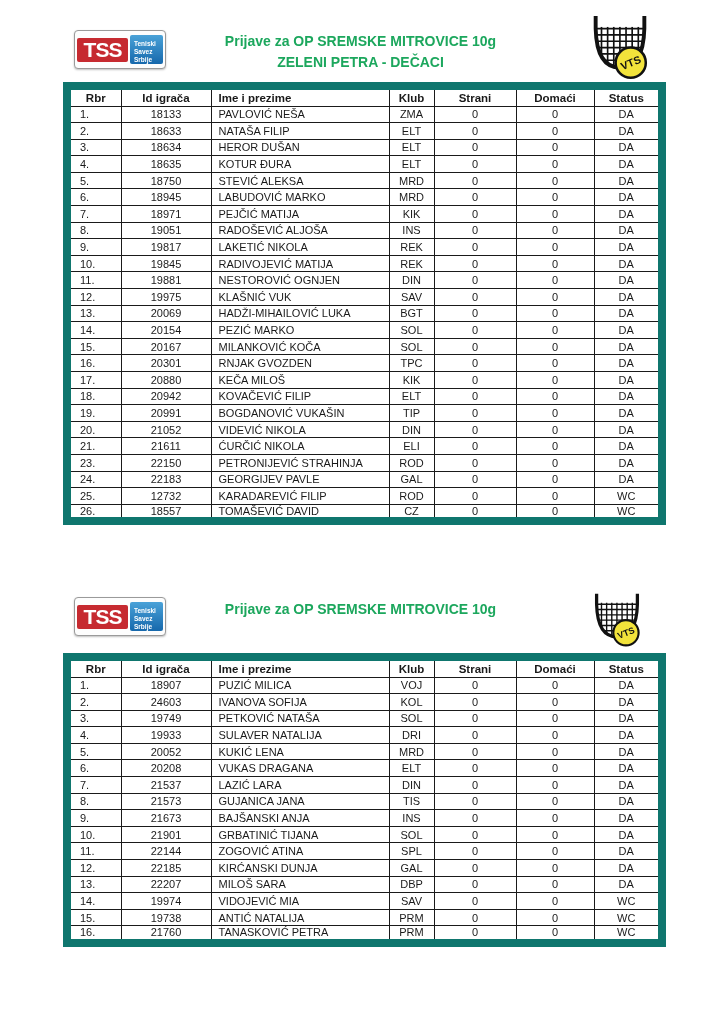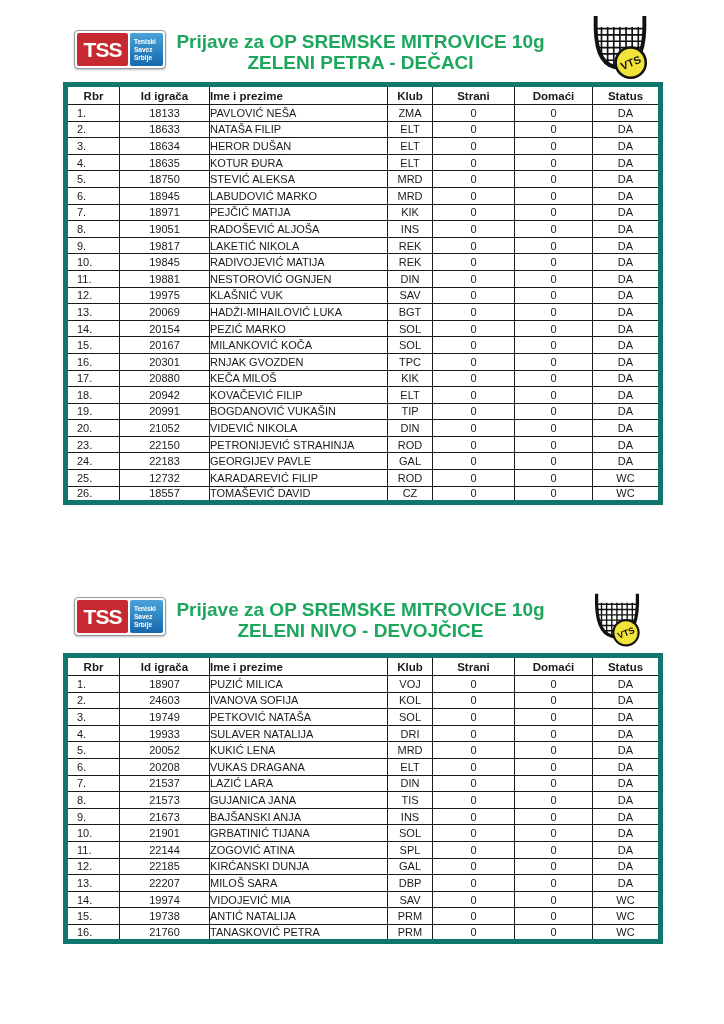--- a/index.html
+++ b/index.html
@@ -9,56 +9,57 @@
     position:relative; width:724px; height:1024px;
     background:#ffffff; margin:0 auto; overflow:hidden;
   }
 
   
   .tss-logo {
     position:absolute; width:92px; height:39px;
     background:#fdfdfd; border:1px solid #9a9a9a; border-radius:4px;
     display:flex; gap:2px; padding:2px;
     box-shadow:0 1px 2px rgba(0,0,0,.25);
+    align-items:center;
   }
   .tss-red {
     flex:0 0 51px; background:#c62a30; color:#fff; border-radius:2px;
     display:flex; align-items:center; justify-content:center;
     font-weight:700; font-size:21px; letter-spacing:-1px;
   }
   .tss-blue {
     flex:1; background:linear-gradient(#4aa2d8 0%, #1668ac 100%);
     color:#fff; border-radius:2px; font-size:6.5px; line-height:8px;
     font-weight:700; padding:5px 0 0 4px;
   }
 
   
   .titles {
     position:absolute; left:63px; width:595px; text-align:center;
-    color:#1ca75d; font-weight:700; font-size:19px; line-height:21px;
+    color:#1ca75d; font-weight:700; font-size:14px; line-height:21px;
   }
 
   
   .vts { position:absolute; }
 
   
   table.roster {
     position:absolute; left:63px; width:595px;
     border-collapse:collapse; table-layout:fixed; background:#fff;
-    border:5px solid #0f766e;
+    border:8px solid #0f766e;
   }
   .roster th, .roster td {
     border:1.6px solid #1a1a1a; color:#1a1a1a;
     text-align:center; vertical-align:middle;
     padding:0; overflow:hidden; white-space:nowrap;
   }
   .roster th { font-weight:700; font-size:11.5px; height:20px; }
   .roster td { font-weight:400; font-size:11px;  height:16.6px; }
   .roster td.c0 { text-align:left; padding-left:9px; }
-  .roster th.c2, .roster td.c2 { text-align:left; padding-left:0; }
+  .roster th.c2, .roster td.c2 { text-align:left; padding-left:7px; }
   .c0 { width:54px; } .c1 { width:90px;margin-top:24px; } .c2 { width:178px; }
   .c3 { width:45px; } .c4 { width:82px; } .c5 { width:78px;margin-left:36px; } .c6 { width:68px; }
 
   
   #tss1   { left:74px;  top:30px; }
   #title1 { top:31px; }
   #vts1   { left:583px; top:13px;  width:74px; height:76px; }
   #table1 { top:82px; }
   
   #tss2   { left:74px;  top:597px; }
@@ -287,20 +288,29 @@
         <tr>
           <td class="c0">20.</td>
           <td class="c1">21052</td>
           <td class="c2">VIDEVIĆ NIKOLA</td>
           <td class="c3">DIN</td>
           <td class="c4">0</td>
           <td class="c5">0</td>
           <td class="c6">DA</td>
         </tr>
         <tr>
+          <td class="c0">21.</td>
+          <td class="c1">21611</td>
+          <td class="c2">ĆURČIĆ NIKOLA</td>
+          <td class="c3">ELI</td>
+          <td class="c4">0</td>
+          <td class="c5">0</td>
+          <td class="c6">DA</td>
+        </tr>
+        <tr>
           <td class="c0">23.</td>
           <td class="c1">22150</td>
           <td class="c2">PETRONIJEVIĆ STRAHINJA</td>
           <td class="c3">ROD</td>
           <td class="c4">0</td>
           <td class="c5">0</td>
           <td class="c6">DA</td>
         </tr>
         <tr>
           <td class="c0">24.</td>
@@ -336,21 +346,20 @@
     <div class="tss-red">TSS</div>
     <div class="tss-blue">
       <div>Teniski</div>
       <div>Savez</div>
       <div>Srbije</div>
     </div>
   </div>
 
   <div class="titles" id="title2">
     <div>Prijave za OP SREMSKE MITROVICE 10g</div>
-    <div>ZELENI NIVO - DEVOJČICE</div>
   </div>
 
   <svg class="vts" id="vts2" viewBox="0 0 76 78">
     <defs>
         <clipPath id="bc2">
           <path d="M12,14 Q13,57 38,57 Q63,57 64,14 Z"></path>
         </clipPath>
       </defs>
     <g clip-path="url(#bc2)" stroke="#111" stroke-width="1.7">
       <path d="M19,5 V60 M25.3,5 V60 M31.6,5 V60 M37.9,5 V60 M44.2,5 V60 M50.5,5 V60 M56.8,5 V60"></path>

